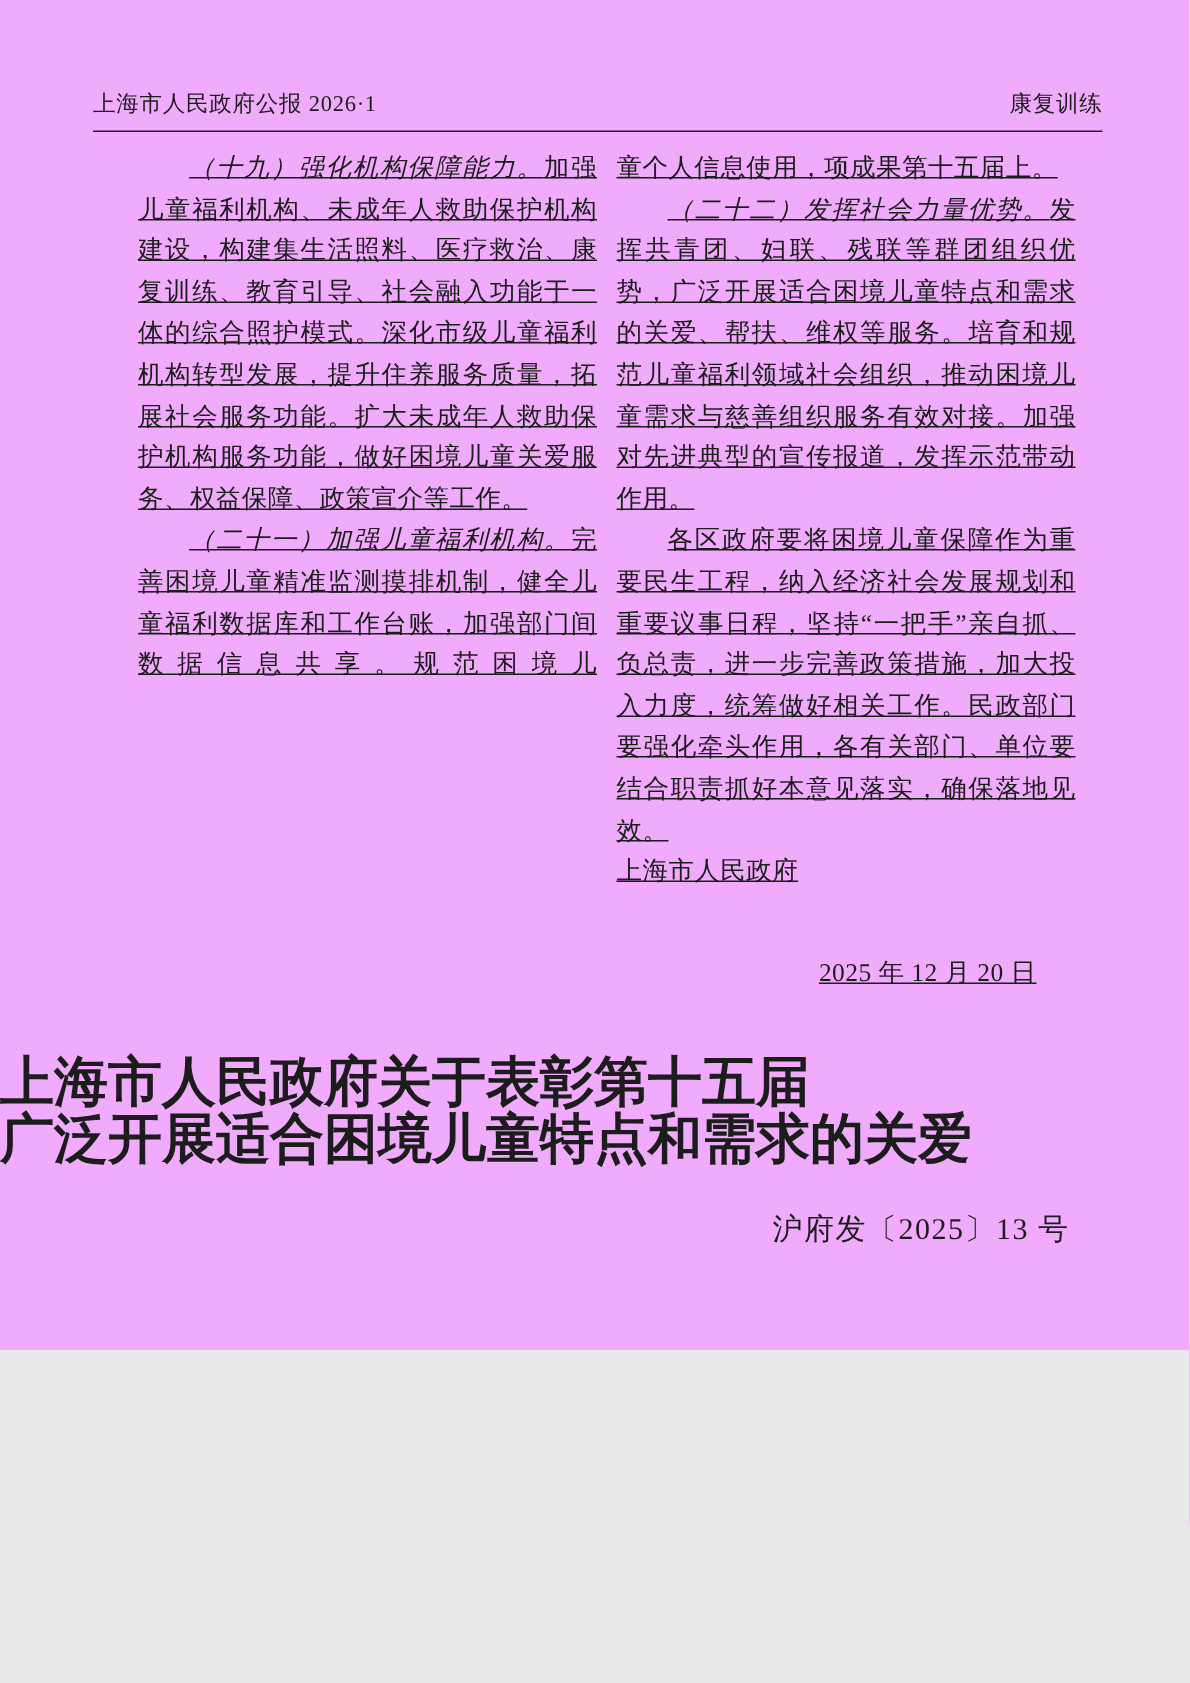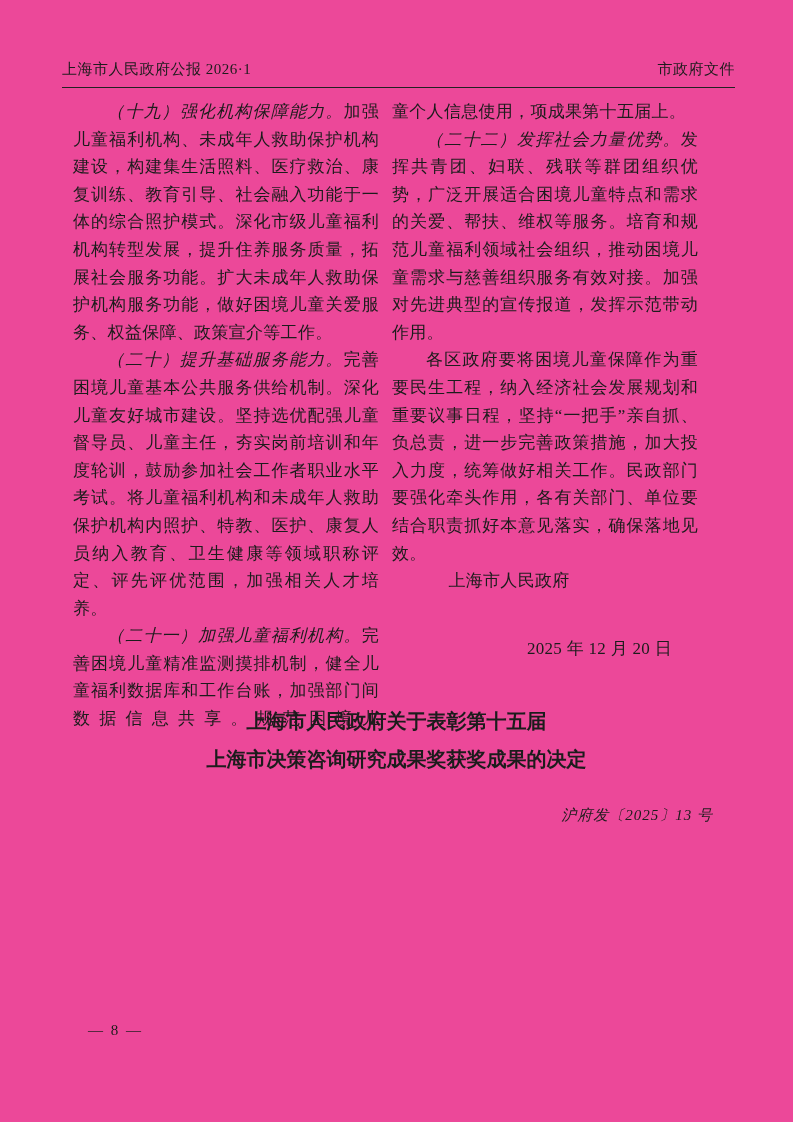--- a/index.html
+++ b/index.html
@@ -1,89 +1,88 @@
 <!DOCTYPE html>
 <html><head>
 <meta charset="utf-8">
 <style>
   html,body{margin:0;padding:0;background:#e8e8e8;}
   .page{
     position:relative;
-    width:793px;height:1122px;
+    width:793px;height:900px;
     margin:0 auto;
-    background:#ec4899;
+    background:#f0abfc;
     font-family:"Liberation Serif","DejaVu Serif",serif;
     color:#1c1c1c;
     overflow:hidden;
   }
   
   .header{
     position:absolute;top:60px;left:62px;right:58px;
     display:flex;justify-content:space-between;align-items:baseline;
     font-size:15px;letter-spacing:0.5px;
   }
   .header-rule{
     position:absolute;top:87px;left:62px;right:58px;
     border-top:1.6px solid #222;height:0;
   }
   
   .two-col{display:flex;gap:13px;}
-  .body1{position:absolute;top:98px;left:73px;width:625px;}
+  .body1{position:absolute;top:98px;left:92px;width:625px;text-decoration:underline;}
   .body2{position:absolute;top:840px;left:88px;width:625px;}
   .col{width:306px;}
   p{margin:0;font-size:17px;line-height:27.6px;text-align:justify;letter-spacing:0.3px;}
   .indent{text-indent:2em;}
   .kai{font-style:italic;}
   .bold{font-weight:bold;}
   .justify-last{text-align-last:justify;}
-  .sign{text-align:center;padding-right:72px;}
+  .sign{text-align:left;padding-right:72px;}
   .date{text-align:right;padding-right:26px;margin-top:40px;}
   
   .doc-title{
     position:absolute;top:702px;left:0;width:100%;
-    text-align:center;font-weight:bold;font-size:20px;line-height:38px;
+    font-weight:bold;font-size:36px;line-height:38px;
   }
   .doc-number{
     position:absolute;top:806px;right:80px;
-    font-style:italic;font-size:15px;letter-spacing:1px;
+    font-size:20px;letter-spacing:1px;
   }
   .page-number{
     position:absolute;top:1022px;left:88px;
     font-size:15px;letter-spacing:2px;
   }
 </style>
 </head>
 <body>
 
 <div class="page">
 
   <div class="header">
     <span>上海市人民政府公报 2026·1</span>
-    <span>市政府文件</span>
+    <span>康复训练</span>
   </div>
   <div class="header-rule"></div>
 
   <section class="two-col body1">
     <div class="col">
       <p class="indent"><span class="kai">（十九）强化机构保障能力。</span><span>加强儿童福利机构、未成年人救助保护机构建设，构建集生活照料、医疗救治、康复训练、教育引导、社会融入功能于一体的综合照护模式。深化市级儿童福利机构转型发展，提升住养服务质量，拓展社会服务功能。扩大未成年人救助保护机构服务功能，做好困境儿童关爱服务、权益保障、政策宣介等工作。</span></p>
-      <p class="indent"><span class="kai">（二十）提升基础服务能力。</span><span>完善困境儿童基本公共服务供给机制。深化儿童友好城市建设。坚持选优配强儿童督导员、儿童主任，夯实岗前培训和年度轮训，鼓励参加社会工作者职业水平考试。将儿童福利机构和未成年人救助保护机构内照护、特教、医护、康复人员纳入教育、卫生健康等领域职称评定、评先评优范围，加强相关人才培养。</span></p>
       <p class="indent justify-last"><span class="kai">（二十一）加强儿童福利机构。</span><span>完善困境儿童精准监测摸排机制，健全儿童福利数据库和工作台账，加强部门间数据信息共享。规范困境儿</span></p>
     </div>
     <div class="col">
       <p>童个人信息使用，项成果第十五届上。</p>
       <p class="indent"><span class="kai">（二十二）发挥社会力量优势。</span><span>发挥共青团、妇联、残联等群团组织优势，广泛开展适合困境儿童特点和需求的关爱、帮扶、维权等服务。培育和规范儿童福利领域社会组织，推动困境儿童需求与慈善组织服务有效对接。加强对先进典型的宣传报道，发挥示范带动作用。</span></p>
       <p class="indent">各区政府要将困境儿童保障作为重要民生工程，纳入经济社会发展规划和重要议事日程，坚持“一把手”亲自抓、负总责，进一步完善政策措施，加大投入力度，统筹做好相关工作。民政部门要强化牵头作用，各有关部门、单位要结合职责抓好本意见落实，确保落地见效。</p>
       <p class="sign">上海市人民政府</p>
       <p class="date">2025 年 12 月 20 日</p>
     </div>
   </section>
 
   <div class="doc-title">
     <div>上海市人民政府关于表彰第十五届</div>
-    <div>上海市决策咨询研究成果奖获奖成果的决定</div>
+    <div>广泛开展适合困境儿童特点和需求的关爱</div>
   </div>
 
   <div class="doc-number">沪府发〔2025〕13 号</div>
 
   <section class="two-col body2">
   </section>
 
   <div class="page-number">— 8 —</div>
 
 </div>

